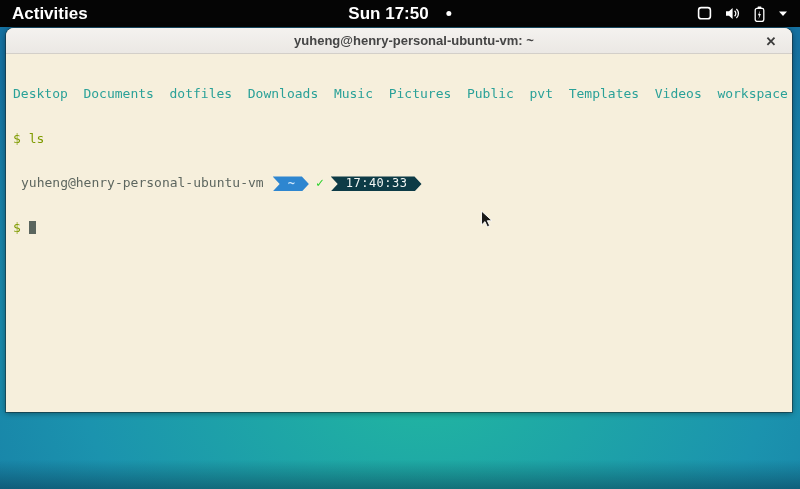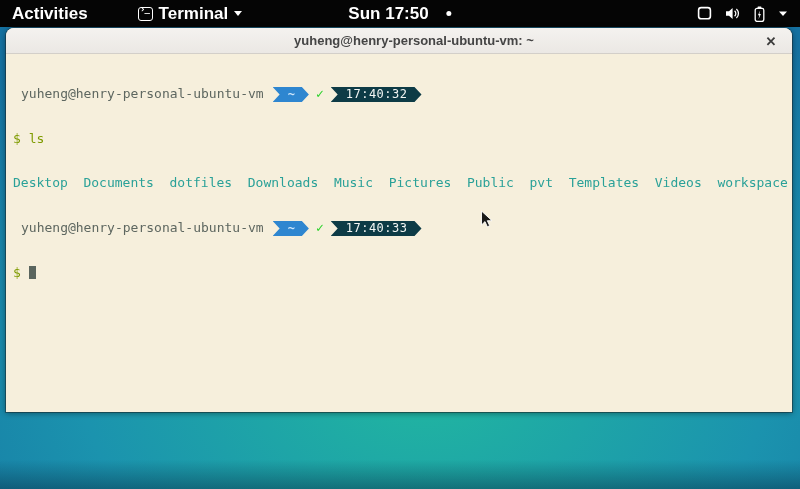--- a/index.html
+++ b/index.html
@@ -79,25 +79,20 @@
   
   .pointer { position:absolute; left:480px; top:210px; }
 </style>
 </head>
 <body>
 
 <div class="topbar">
   <div class="activities">
     <span>Activities</span>
   </div>
-  <div class="appmenu">
-    <span class="term-glyph"></span>
-    <span>Terminal</span>
-    <span class="caret-down"></span>
-  </div>
   <div class="clock-wrap">
     <span>Sun 17:50</span>
     <span class="notif-dot"></span>
   </div>
   <div class="tray">
     <svg width="15" height="15" viewBox="0 0 15 15">
       <rect x="1.6" y="1.6" width="11.8" height="11.2" rx="2.6" fill="none" stroke="#fff" stroke-width="1.6"></rect>
     </svg>
     <svg width="16" height="15" viewBox="0 0 16 15">
       <polygon points="1,5.3 4,5.3 7.6,2 7.6,13 4,9.7 1,9.7" fill="#fff"></polygon>
@@ -114,23 +109,22 @@
     </svg>
   </div>
 </div>
 
 <div class="window">
   <div class="titlebar">
     <span>yuheng@henry-personal-ubuntu-vm: ~</span>
     <span class="close-btn">✕</span>
   </div>
   <div class="tbody">
-    <div class="tline prompt-line"><span>yuheng@henry-personal-ubuntu-vm</span><span class="seg seg-blue">~</span><span class="check">✓</span><span class="seg seg-dark">17:40:32</span></div>
+    <div class="tline"><span class="dir">Desktop</span><span class="dir">Documents</span><span class="dir">dotfiles</span><span class="dir">Downloads</span><span class="dir">Music</span><span class="dir">Pictures</span><span class="dir">Public</span><span class="dir">pvt</span><span class="dir">Templates</span><span class="dir">Videos</span><span class="dir">workspace</span></div>
     <div class="tline"><span class="green">$</span><span class="green cmd">ls</span></div>
-    <div class="tline"><span class="dir">Desktop</span><span class="dir">Documents</span><span class="dir">dotfiles</span><span class="dir">Downloads</span><span class="dir">Music</span><span class="dir">Pictures</span><span class="dir">Public</span><span class="dir">pvt</span><span class="dir">Templates</span><span class="dir">Videos</span><span class="dir">workspace</span></div>
     <div class="tline prompt-line"><span>yuheng@henry-personal-ubuntu-vm</span><span class="seg seg-blue">~</span><span class="check">✓</span><span class="seg seg-dark">17:40:33</span></div>
     <div class="tline"><span class="green">$</span><span class="cursor-block"></span></div>
   </div>
 </div>
 
 <div class="pointer">
   <svg width="13" height="19" viewBox="0 0 13 19">
     <path d="M1.5 1 L1.5 15 L5 11.6 L7.3 16.8 L9.7 15.7 L7.3 10.7 L12 10.7 Z" fill="#1a1a1a" stroke="#fff" stroke-width="0.9"></path>
   </svg>
 </div>

